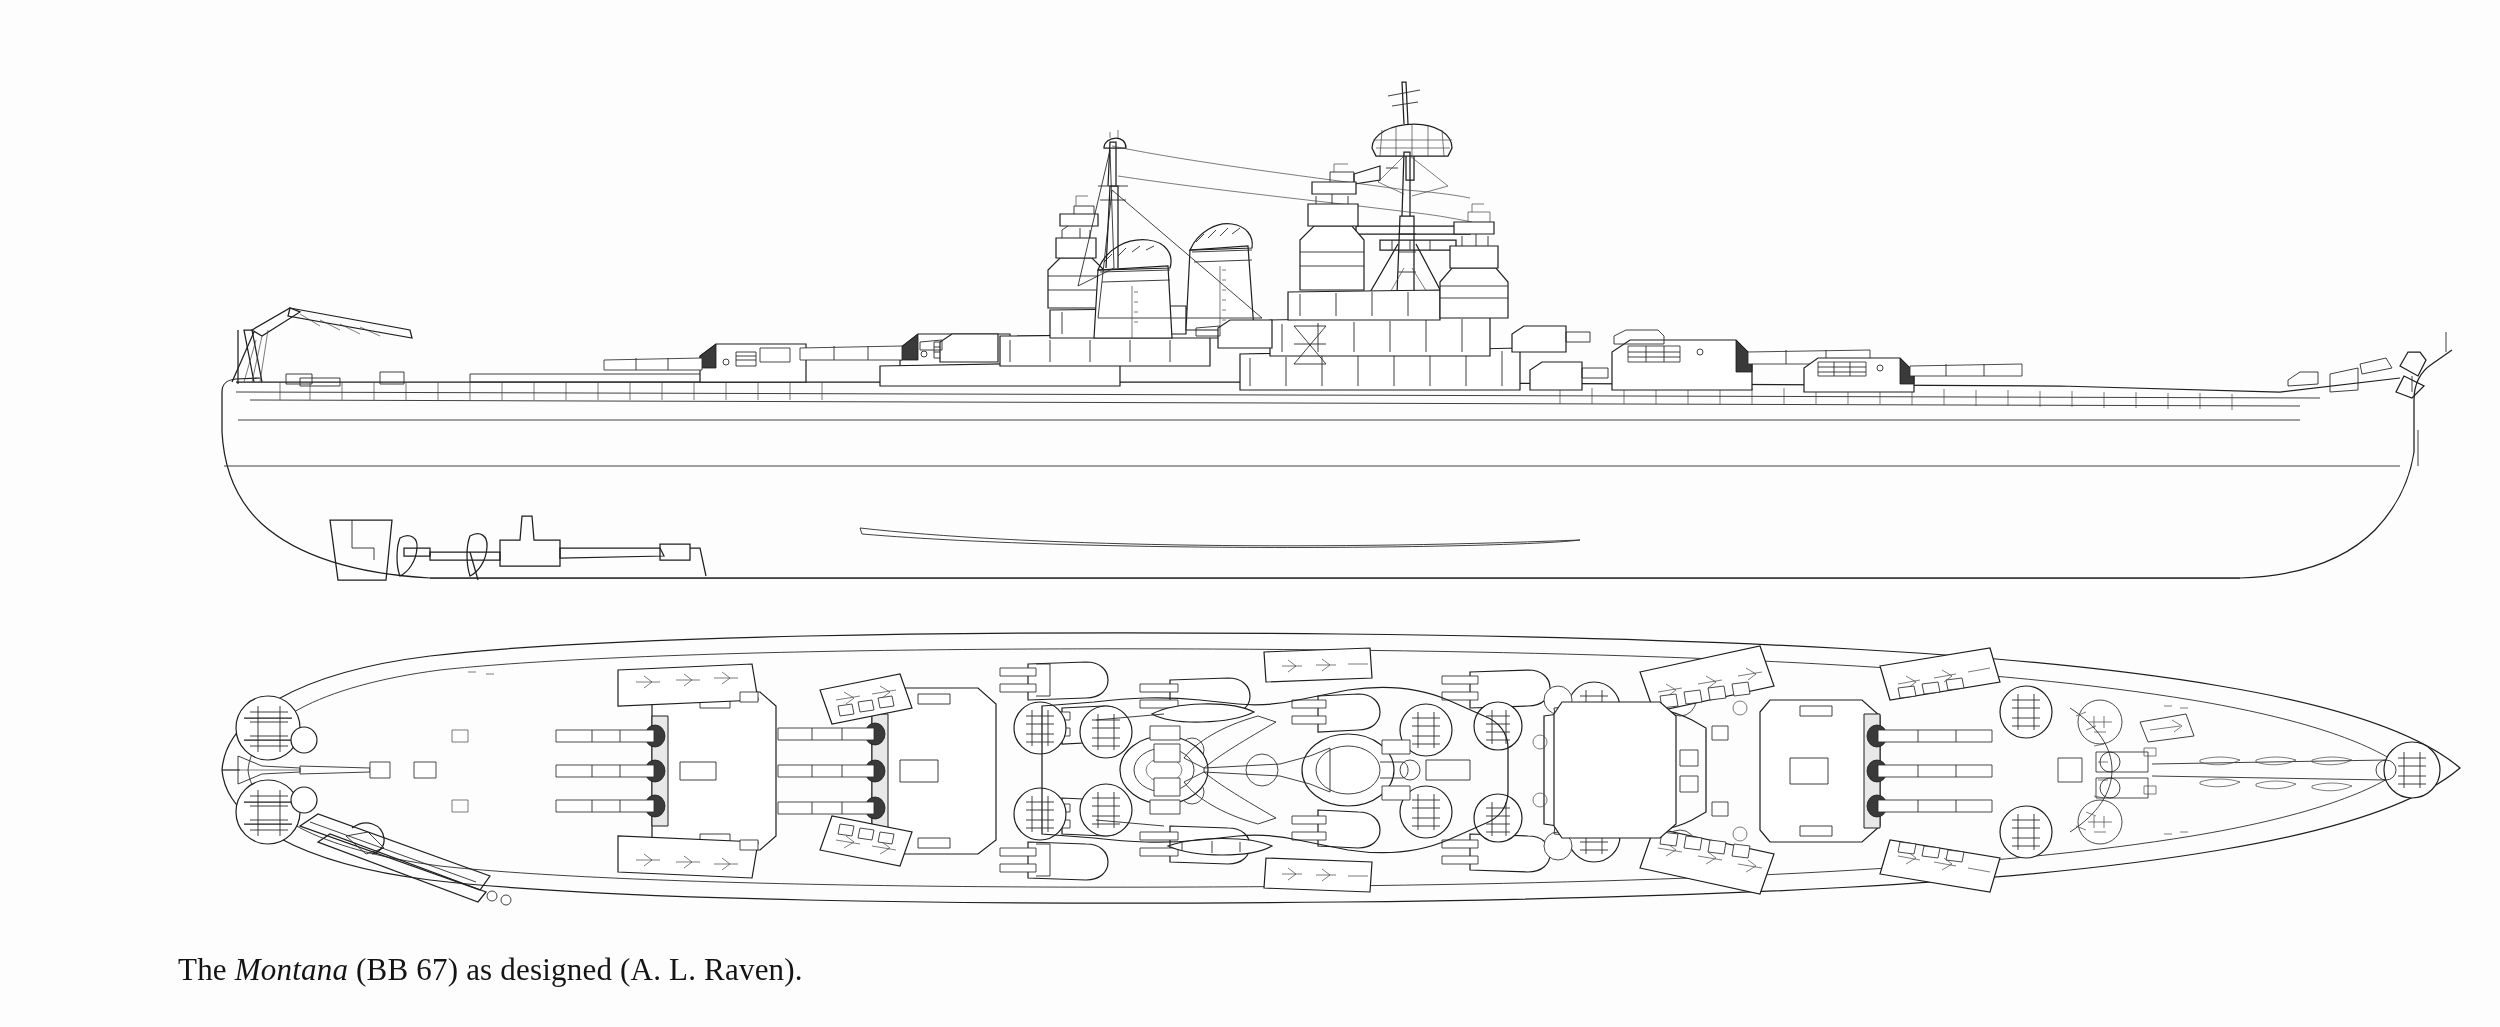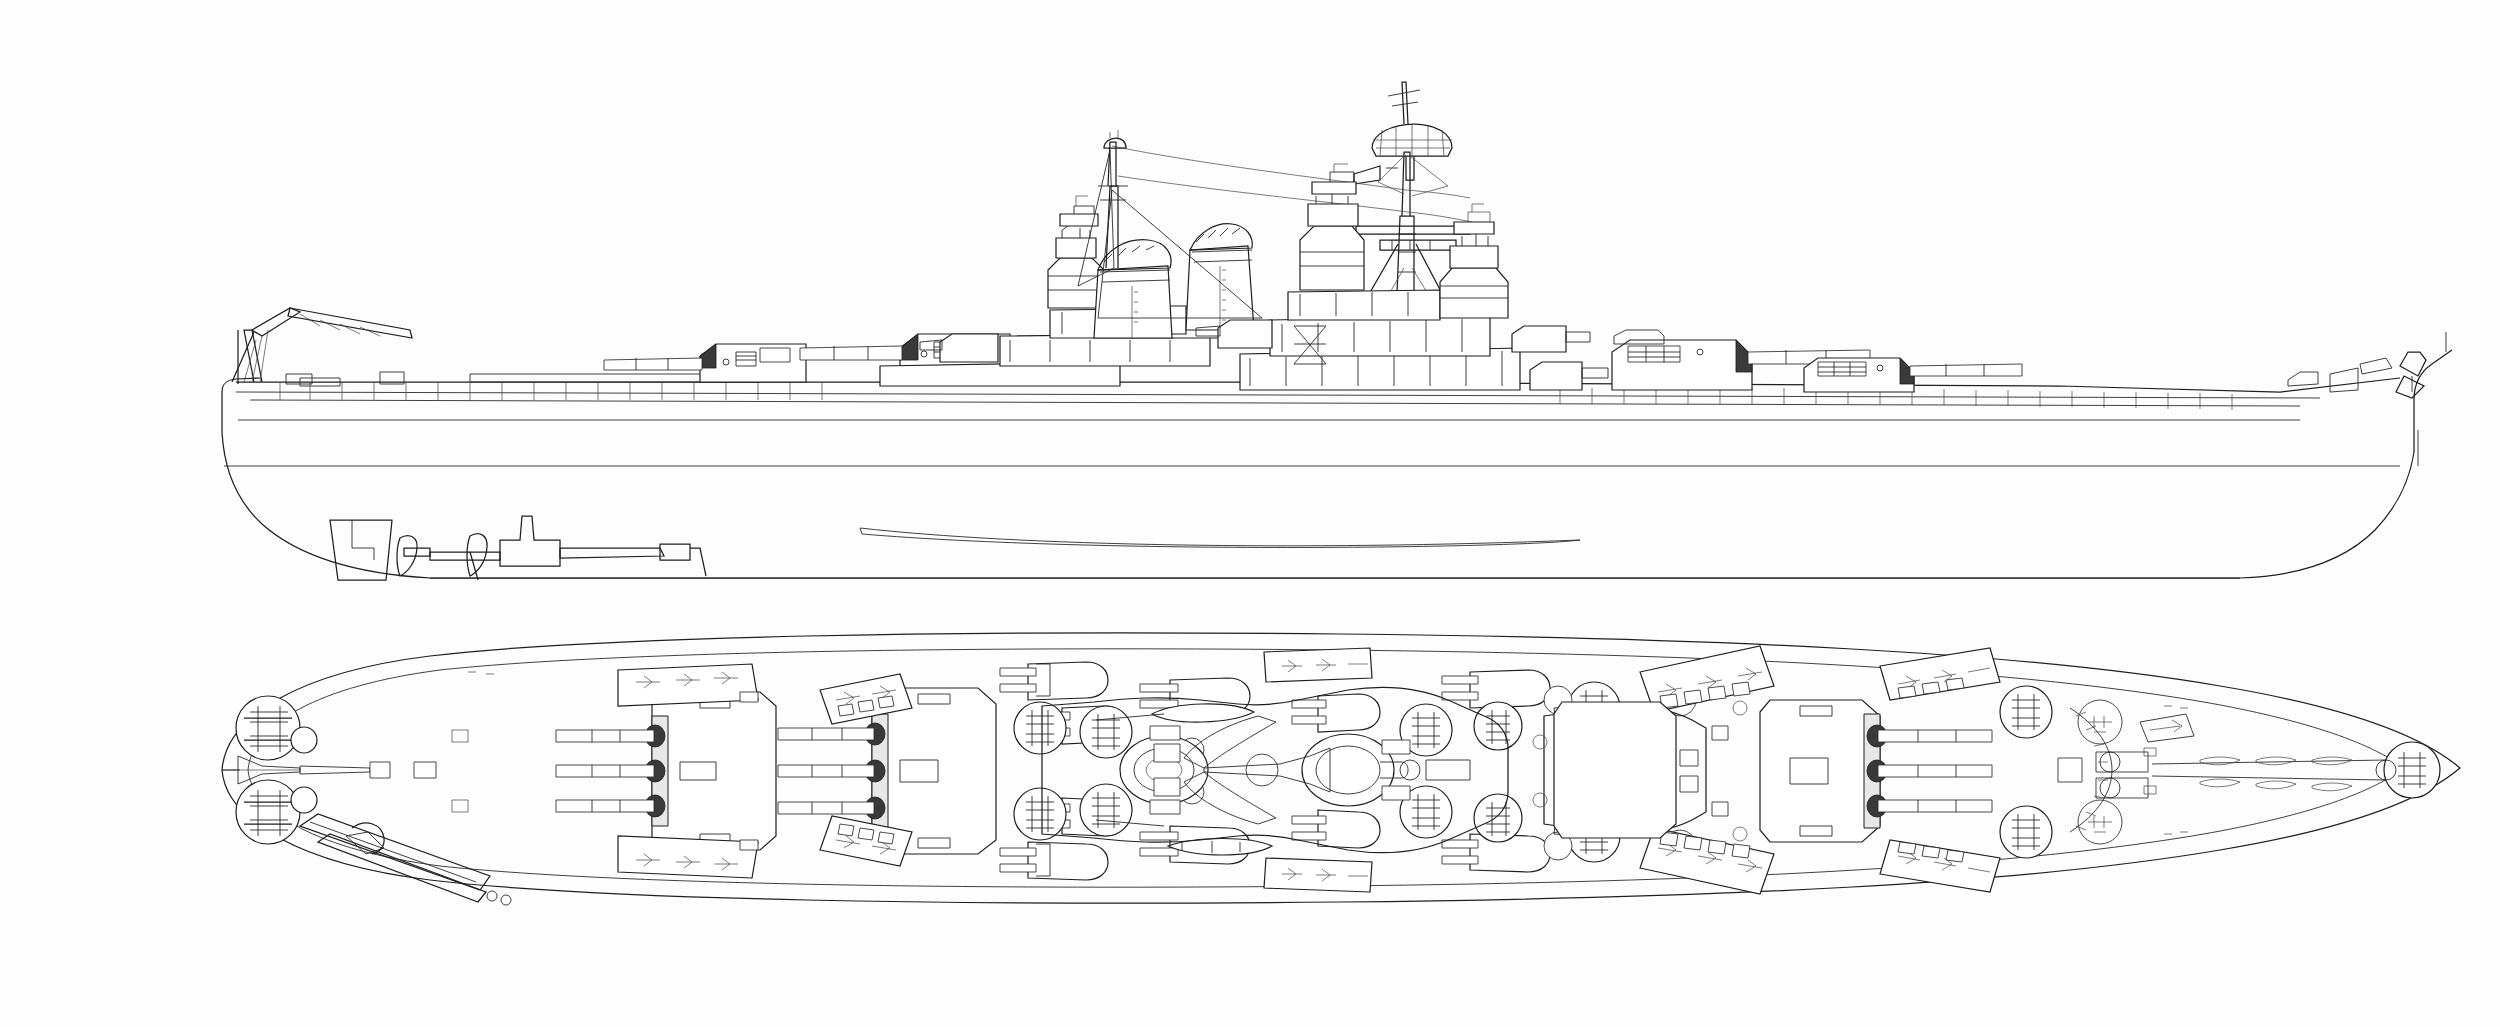--- a/index.html
+++ b/index.html
@@ -700,14 +700,17 @@
         <circle class="ln-hair" cx="1540" cy="742" r="7"></circle>
         <circle class="ln-hair" cx="1540" cy="800" r="7"></circle>
         <path class="ln-hair" d="M 452 730 L 468 730 L 468 742 L 452 742 Z"></path>
         <path class="ln-hair" d="M 452 800 L 468 800 L 468 812 L 452 812 Z"></path>
         <path class="ln-hair" d="M 2144 748 L 2156 748 L 2156 756 L 2144 756 Z"></path>
         <path class="ln-hair" d="M 2144 786 L 2156 786 L 2156 794 L 2144 794 Z"></path>
       </g>
     </g>
   </svg>
 
+  <div class="caption">
+    <span>The </span><span class="ship-name">Montana</span><span> (BB 67) as designed (A. L. Raven).</span>
+  </div>
 
 </div>
 
 </body></html>

